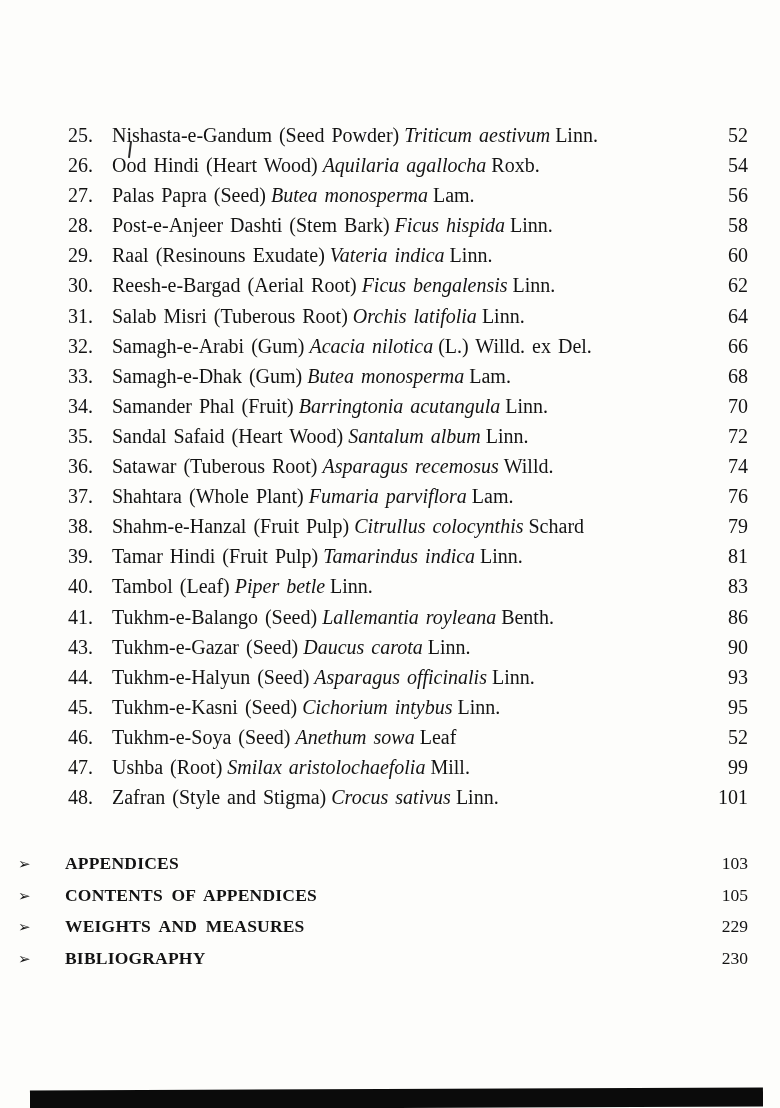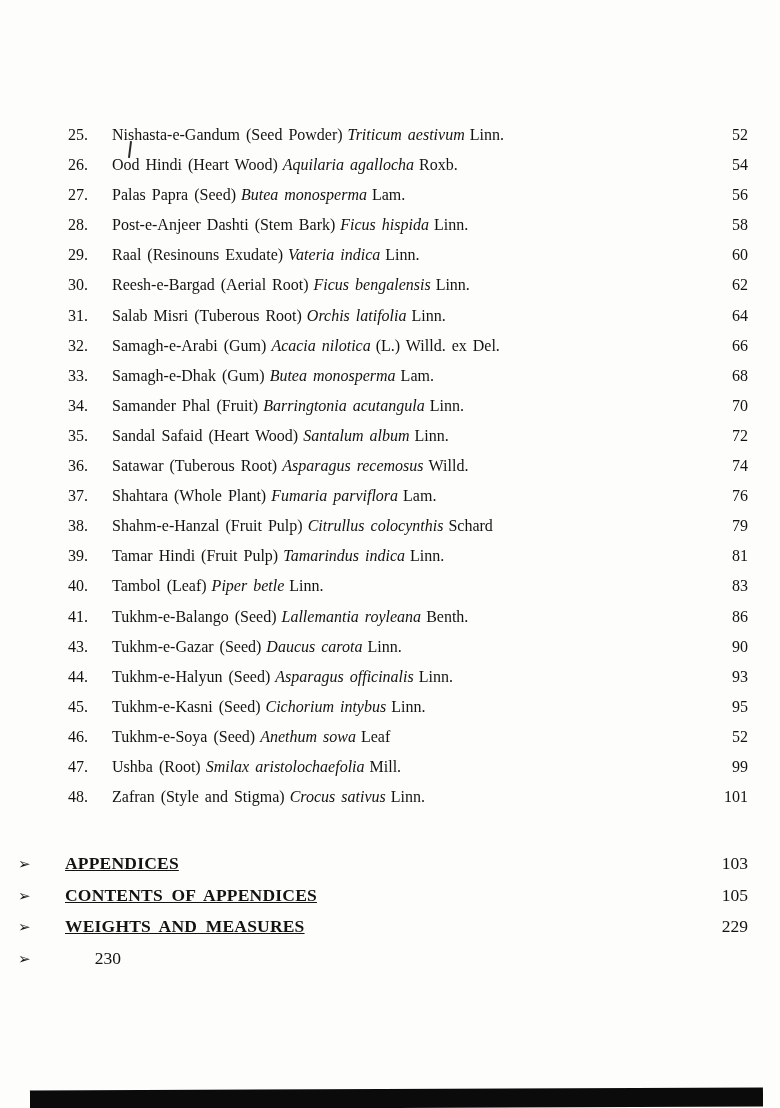--- a/index.html
+++ b/index.html
@@ -12,40 +12,40 @@
     overflow: hidden;
   }
   .sheet { position: absolute; inset: 0; }
 
   
   .toc { padding: 120px 32px 0 68px; }
   .row {
     display: flex;
     align-items: flex-end;
     line-height: 30.1px;
-    font-size: 16px;
+    font-size: 20px;
     word-spacing: 2px;
   }
   .no { flex: 0 0 44px; }
   .entry { flex: 1; white-space: nowrap; overflow: hidden; }
   .entry i { }
   .entry > span + i,
   .entry > i + span { margin-left: 5px; }
   .pgnum { flex: 0 0 56px; text-align: right; }
 
   
   .sections { padding: 0 32px 0 18px; margin-top: 36px; }
   .sec-row {
     display: flex;
     align-items: baseline;
     line-height: 30.5px;
     font-size: 17.5px;
   }
   .bullet { flex: 0 0 47px; font-size: 15px; color: #181818; }
-  .sec-label { flex: 1; font-weight: bold; letter-spacing: 0.2px; word-spacing: 4px; text-decoration: underline; }
+  .sec-label { flex: 1; font-weight: bold; letter-spacing: 0.2px; word-spacing: 4px; }
 
   
   .scan-bar {
     position: absolute;
     left: 30px;
     right: 17px;
     bottom: 0;
     height: 19px;
     background: #0b0b0b;
     transform: rotate(-0.25deg);
@@ -222,18 +222,19 @@
   </div>
 
   <div class="sec-row">
     <span class="bullet">➢</span>
     <span class="sec-label">WEIGHTS AND MEASURES</span>
     <span class="pgnum">229</span>
   </div>
 
   <div class="sec-row">
     <span class="bullet">➢</span>
+    <span class="sec-label">BIBLIOGRAPHY</span>
     <span class="pgnum">230</span>
   </div>
 </div>
 
   <div class="scan-bar"></div>
 </div>
 
 </body></html>

